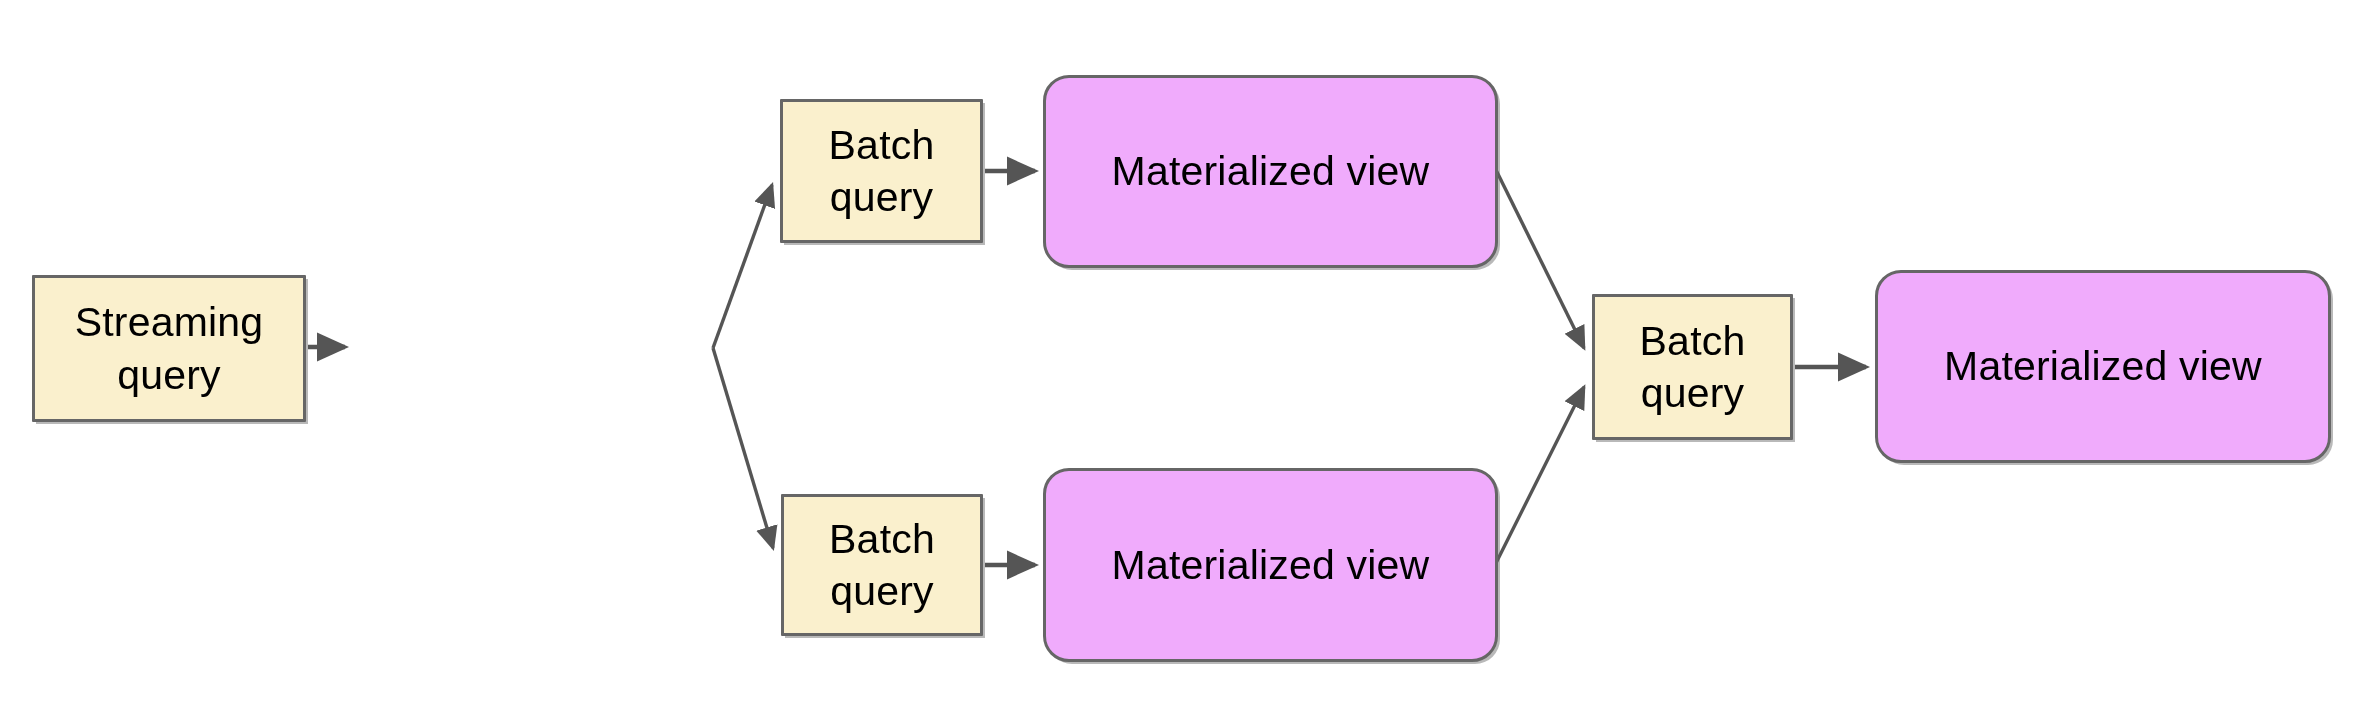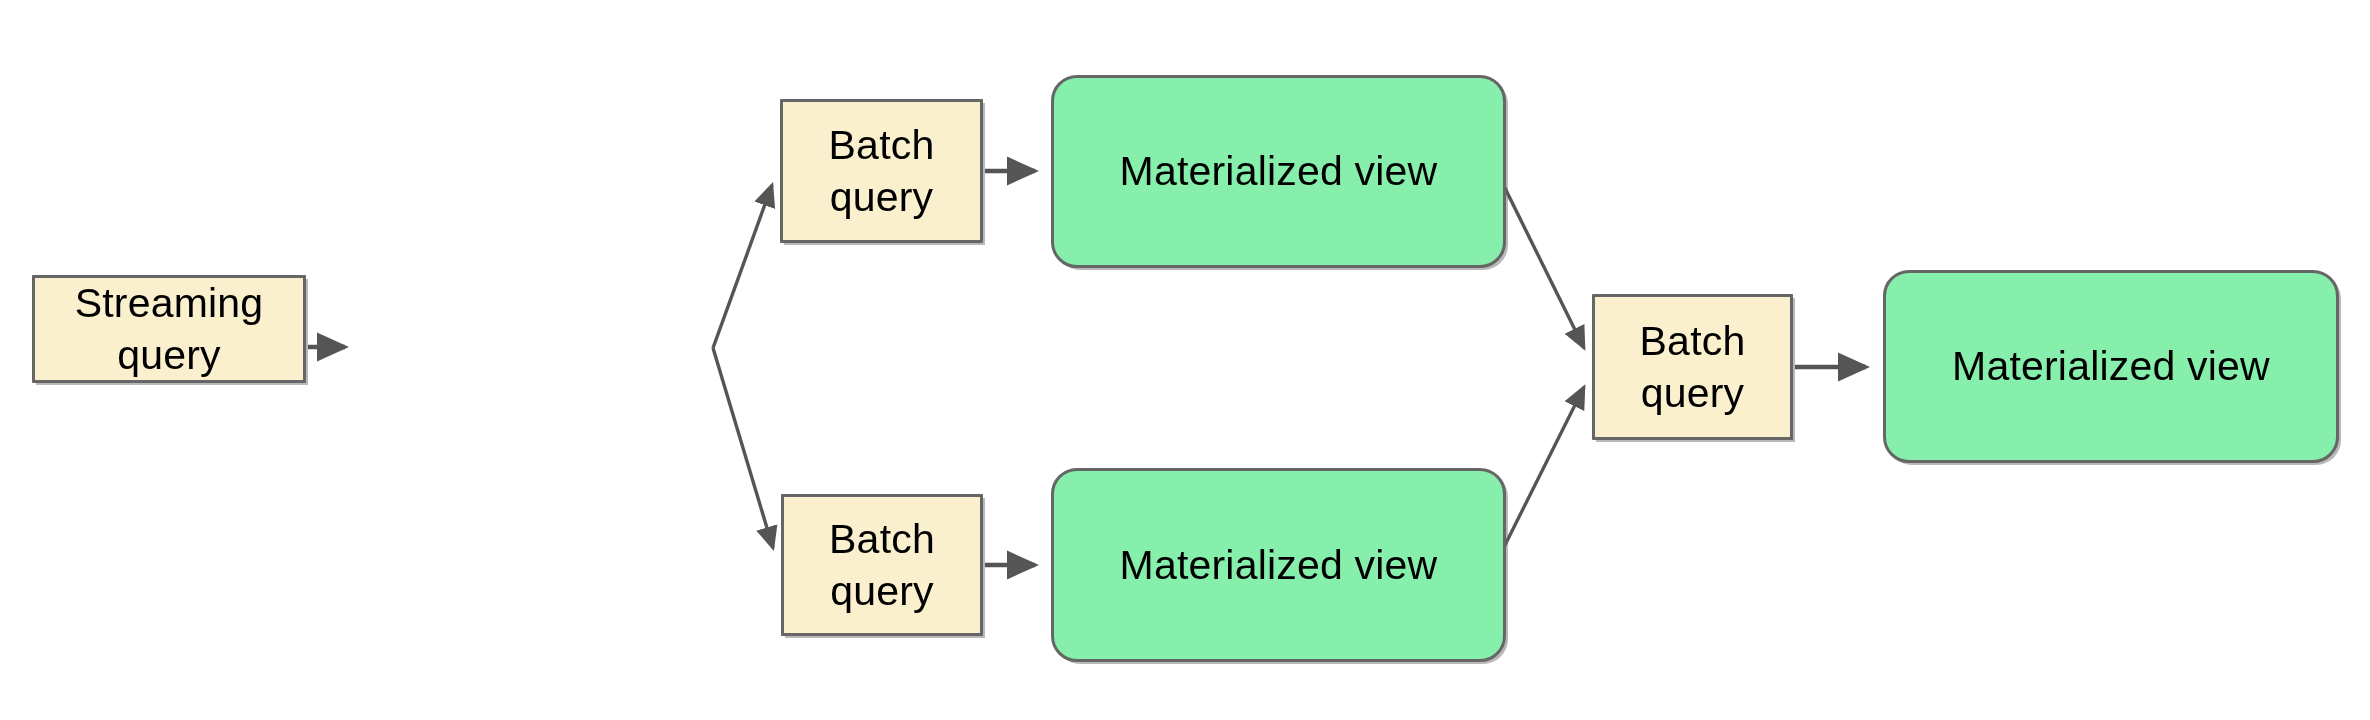--- a/index.html
+++ b/index.html
@@ -38,23 +38,22 @@
     line-height: 1.28;
     letter-spacing: 0.2px;
     border: 3px solid #666666;
     box-shadow: 3px 3px 0 -1px rgba(100,100,100,0.45);
   }
   .node-query {
     background: #FAF0CD;
     border-radius: 1px;
   }
   .node-store {
-    background: #86efac;
+    background: #f0abfc;
     border-radius: 26px;
-    margin-left: 8px;
   }
   .node-label {
     display: block;
     padding: 0 10px;
     white-space: pre-line;
   }
 </style>
 </head>
 <body>
 
@@ -77,21 +76,21 @@
 
     <line x1="985" y1="565" x2="1035" y2="565" stroke="#555555" stroke-width="4.5" marker-end="url(#arrow)"></line>
 
     <line x1="1496" y1="170" x2="1584" y2="348" stroke="#555555" stroke-width="3.4" marker-end="url(#arrow)"></line>
 
     <line x1="1496" y1="563" x2="1584" y2="387" stroke="#555555" stroke-width="3.4" marker-end="url(#arrow)"></line>
 
     <line x1="1795" y1="367" x2="1866" y2="367" stroke="#555555" stroke-width="4.5" marker-end="url(#arrow)"></line>
   </svg>
 
-  <div class="node node-query" style="left:32px; top:275px; width:274px; height:108px;">
+  <div class="node node-query" style="left:32px; top:275px; width:274px; height:147px;">
     <span class="node-label">Streaming
 query</span>
   </div>
 
 
   <div class="node node-query" style="left:780px; top:99px; width:203px; height:144px;">
     <span class="node-label">Batch
 query</span>
   </div>
 

